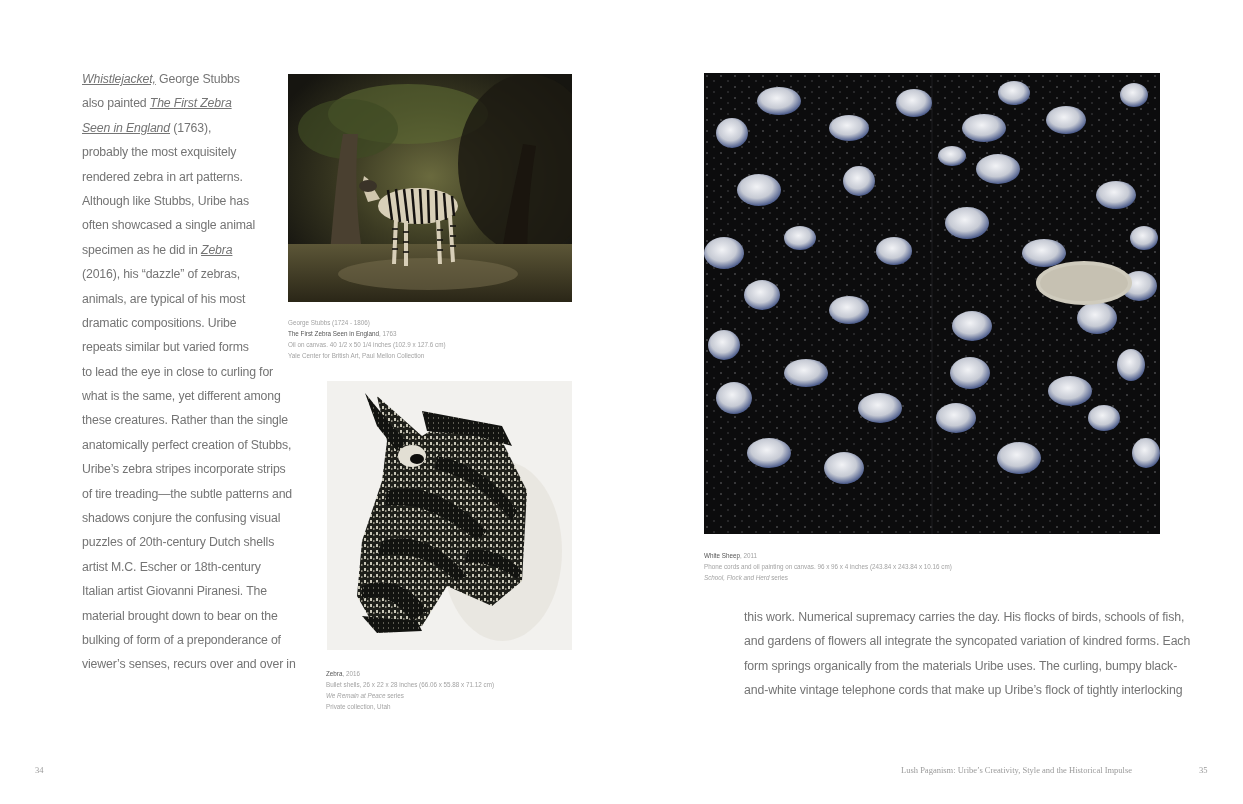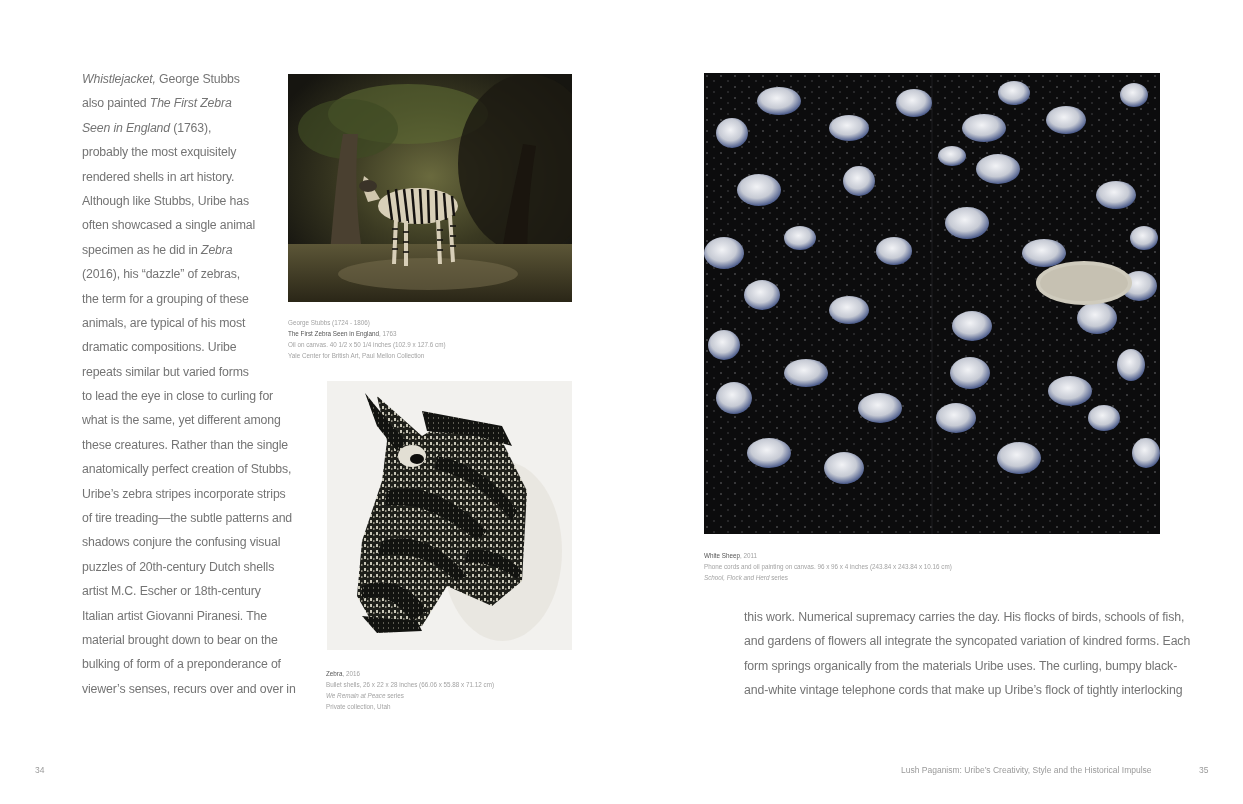--- a/index.html
+++ b/index.html
@@ -12,21 +12,21 @@
   .spread { position:absolute; inset:0; }
 
   
   .body-col {
     position:absolute; left:82px; top:67px; width:220px;
     font-size:12.3px; line-height:24.4px; font-weight:300;
     color:#747474; letter-spacing:-0.15px;
     font-family:"Liberation Sans", "DejaVu Sans", sans-serif;
   }
   .body-col .line { display:block; white-space:nowrap; height:24.4px; }
-  .body-col i { font-style:italic; }
+  .body-col i { font-style:italic;text-decoration:underline; }
 
   
   .art { position:absolute; overflow:hidden; }
   .art svg { display:block; width:100%; height:100%; }
   #stubbs { left:288px; top:74px; width:284px; height:228px; }
   #zebra  { left:327px; top:381px; width:245px; height:269px; background:#f2f1ee; }
   #sheep  { left:704px; top:73px; width:456px; height:461px; background:#0c0c0d; }
 
   
   .caption {
@@ -43,42 +43,41 @@
   .body-right {
     position:absolute; left:704px; top:605px; width:460px;
     font-size:12.3px; line-height:24.4px; color:#747474;
     font-family:"Liberation Sans", "DejaVu Sans", sans-serif; letter-spacing:-0.1px;
   }
   .body-right .line { display:block; white-space:nowrap; height:24.4px;margin-left:40px; }
 
   
   .folio {
     position:absolute; top:765px; font-size:8.5px; color:#9a9a9a;
-    font-family:Liberation Sans, sans-serif;
+    font-family:Liberation Serif, serif;
   }
   #folio-left { left:35px; }
   #running-head { left:901px; }
   #folio-right { left:1199px; }
 </style>
 </head>
 <body>
 
 <div class="spread">
 
   <div class="body-col">
     <span class="line"><i>Whistlejacket,</i><span> George Stubbs</span></span>
     <span class="line"><span>also painted </span><i>The First Zebra</i></span>
     <span class="line"><i>Seen in England</i><span> (1763),</span></span>
     <span class="line">probably the most exquisitely</span>
-    <span class="line">rendered shells in art history.</span>
+    <span class="line">rendered zebra in art patterns.</span>
     <span class="line">Although like Stubbs, Uribe has</span>
     <span class="line">often showcased a single animal</span>
     <span class="line"><span>specimen as he did in </span><i>Zebra</i></span>
     <span class="line">(2016), his “dazzle” of zebras,</span>
-    <span class="line">the term for a grouping of these</span>
     <span class="line">animals, are typical of his most</span>
     <span class="line">dramatic compositions. Uribe</span>
     <span class="line">repeats similar but varied forms</span>
     <span class="line">to lead the eye in close to curling for</span>
     <span class="line">what is the same, yet different among</span>
     <span class="line">these creatures. Rather than the single</span>
     <span class="line">anatomically perfect creation of Stubbs,</span>
     <span class="line">Uribe’s zebra stripes incorporate strips</span>
     <span class="line">of tire treading—the subtle patterns and</span>
     <span class="line">shadows conjure the confusing visual</span>

